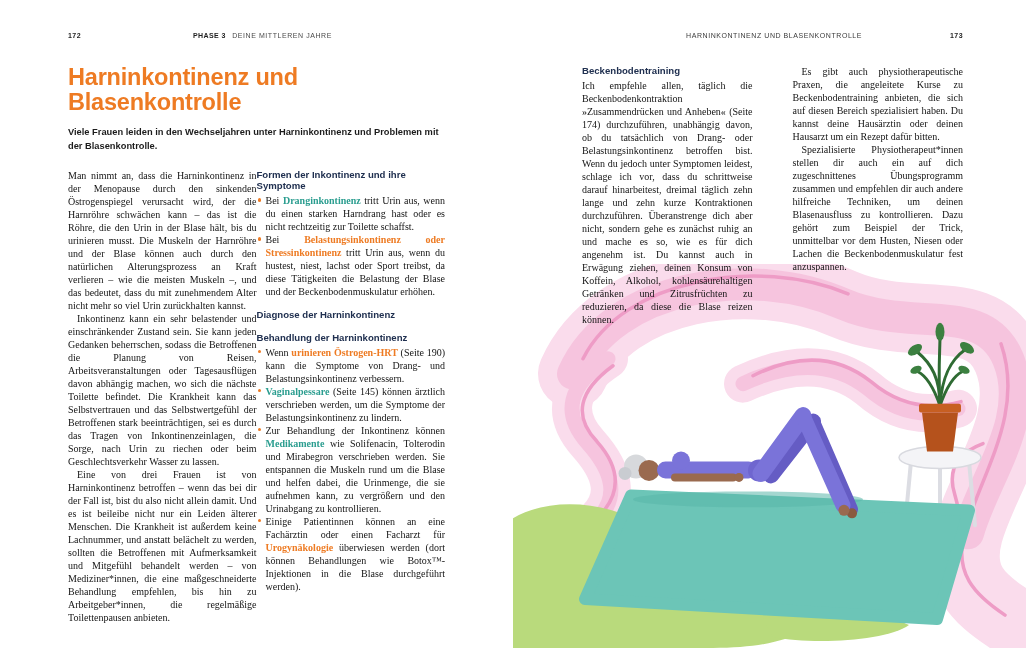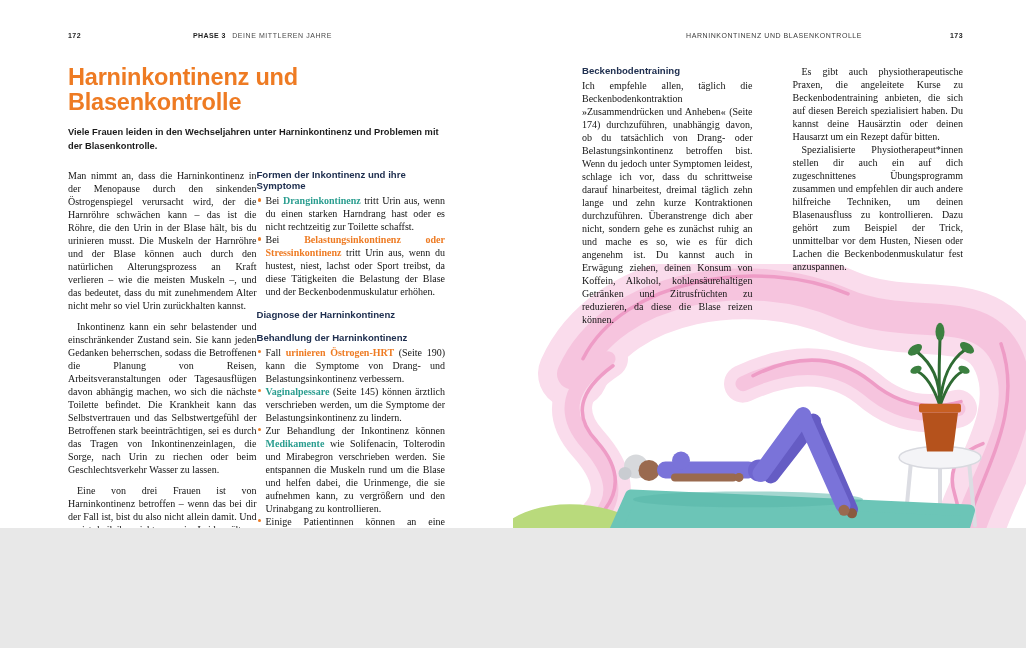--- a/index.html
+++ b/index.html
@@ -1,19 +1,19 @@
 <!DOCTYPE html>
 <html lang="de"><head>
 <meta charset="utf-8">
 <style>
   * { box-sizing: border-box; }
   html, body { margin: 0; padding: 0; background: #e8e8e8; }
   .spread {
     position: relative;
-    width: 1026px; height: 528px;
+    width: 1026px; height: 648px;
     margin: 0 auto;
     background: #ffffff;
     display: flex;
     overflow: hidden;
     font-family: "Liberation Sans", sans-serif;
   }
   .page { position: relative; width: 513px; height: 648px; overflow: hidden; }
   .page-left  { padding: 32px 68px 0 68px; }
   .page-right { padding: 32px 63px 0 69px; }
 
@@ -43,21 +43,21 @@
   }
   .cols { display: flex; margin-top: 16px; }
   .col { flex: 1; min-width: 0; }
 
   .body-p, .bullet {
     font-family: "Liberation Serif", serif;
     font-size: 10px; line-height: 1.3; color: #141414;
     text-align: justify; margin: 0;
     hyphens: auto; overflow-wrap: break-word;
   }
-  .col1 .body-p + .body-p { text-indent: 9px; margin-top: 8px; }
+  .col1 .body-p + .body-p { text-indent: 9px; }
 
   .section-h {
     margin: 0 0 3px 0;
     font-size: 9.6px; line-height: 1.18; font-weight: 700; color: #203050;
   }
   .section + .section { margin-top: 11px; }
   .bullets { list-style: none; margin: 0; padding: 0; }
   .bullet { position: relative; padding-left: 9px; }
   .bullet::before {
     content: ""; position: absolute; left: 1px; top: 4px;
@@ -114,21 +114,21 @@
         </div>
 
         <div class="section">
           <h2 class="section-h">Diagnose der Harninkontinenz</h2>
         </div>
 
         <div class="section">
           <h2 class="section-h">Behandlung der Harninkontinenz</h2>
           <ul class="bullets">
 
-              <li class="bullet"><span>Fall </span><span class="hl-orange">urinieren Östrogen-HRT</span><span> (Seite 190) kann die Symptome von Drang- und Belastungsinkontinenz verbessern.</span></li>
+              <li class="bullet"><span>Wenn </span><span class="hl-orange">urinieren Östrogen-HRT</span><span> (Seite 190) kann die Symptome von Drang- und Belastungsinkontinenz verbessern.</span></li>
 
               <li class="bullet"><span class="hl-teal">Vaginalpessare</span><span> (Seite 145) können ärztlich verschrieben werden, um die Symptome der Belastungsinkontinenz zu lindern.</span></li>
 
               <li class="bullet"><span>Zur Behandlung der Inkontinenz können </span><span class="hl-teal">Medikamente</span><span> wie Solifenacin, Tolterodin und Mirabegron verschrieben werden. Sie entspannen die Muskeln rund um die Blase und helfen dabei, die Urinmenge, die sie aufnehmen kann, zu vergrößern und den Urinabgang zu kontrollieren.</span></li>
 
               <li class="bullet"><span>Einige Patientinnen können an eine Fachärztin oder einen Facharzt für </span><span class="hl-orange">Urogynäkologie</span><span> überwiesen werden (dort können Behandlungen wie Botox™-Injektionen in die Blase durchgeführt werden).</span></li>
             </ul>
         </div>
       </div>
     </div>

